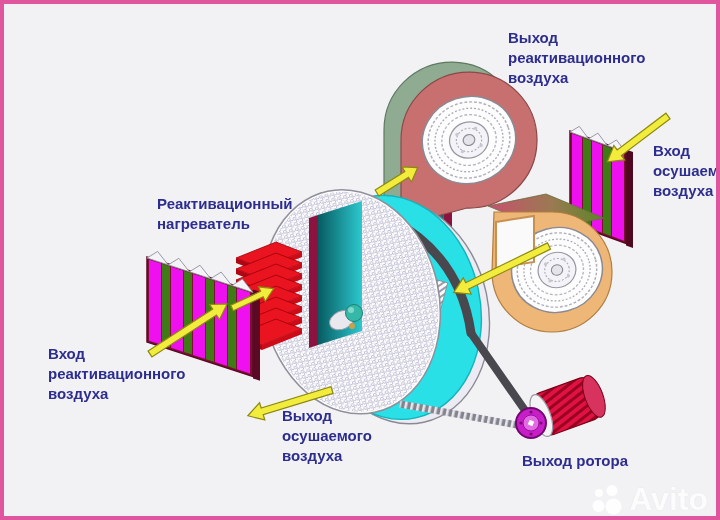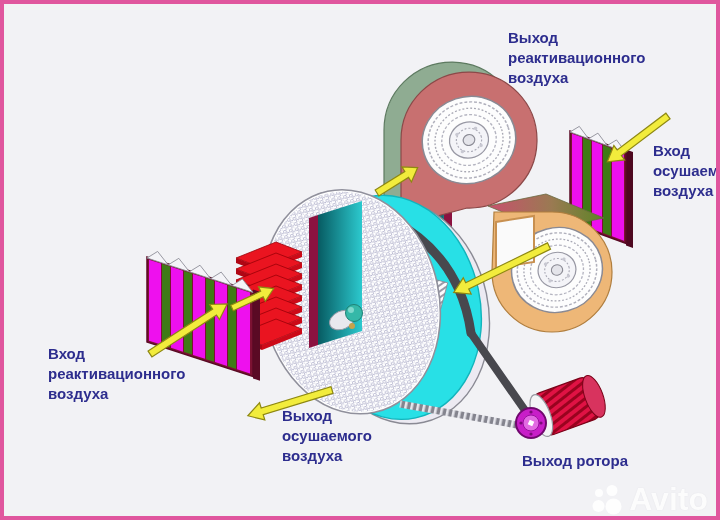--- a/index.html
+++ b/index.html
@@ -220,20 +220,22 @@
   </svg>
 
   <div class="label" style="left:508px;top:28px;width:210px;">Выход
 реактивационного
 воздуха</div>
 
   <div class="label" style="left:653px;top:141px;width:130px;">Вход
 осушаемого
 воздуха</div>
 
+  <div class="label" style="left:157px;top:194px;width:180px;">Реактивационный
+нагреватель</div>
 
   <div class="label" style="left:48px;top:344px;width:180px;">Вход
 реактивационного
 воздуха</div>
 
   <div class="label" style="left:282px;top:406px;width:150px;">Выход
 осушаемого
 воздуха</div>
 
   <div class="label" style="left:522px;top:451px;width:160px;">Выход ротора</div>

